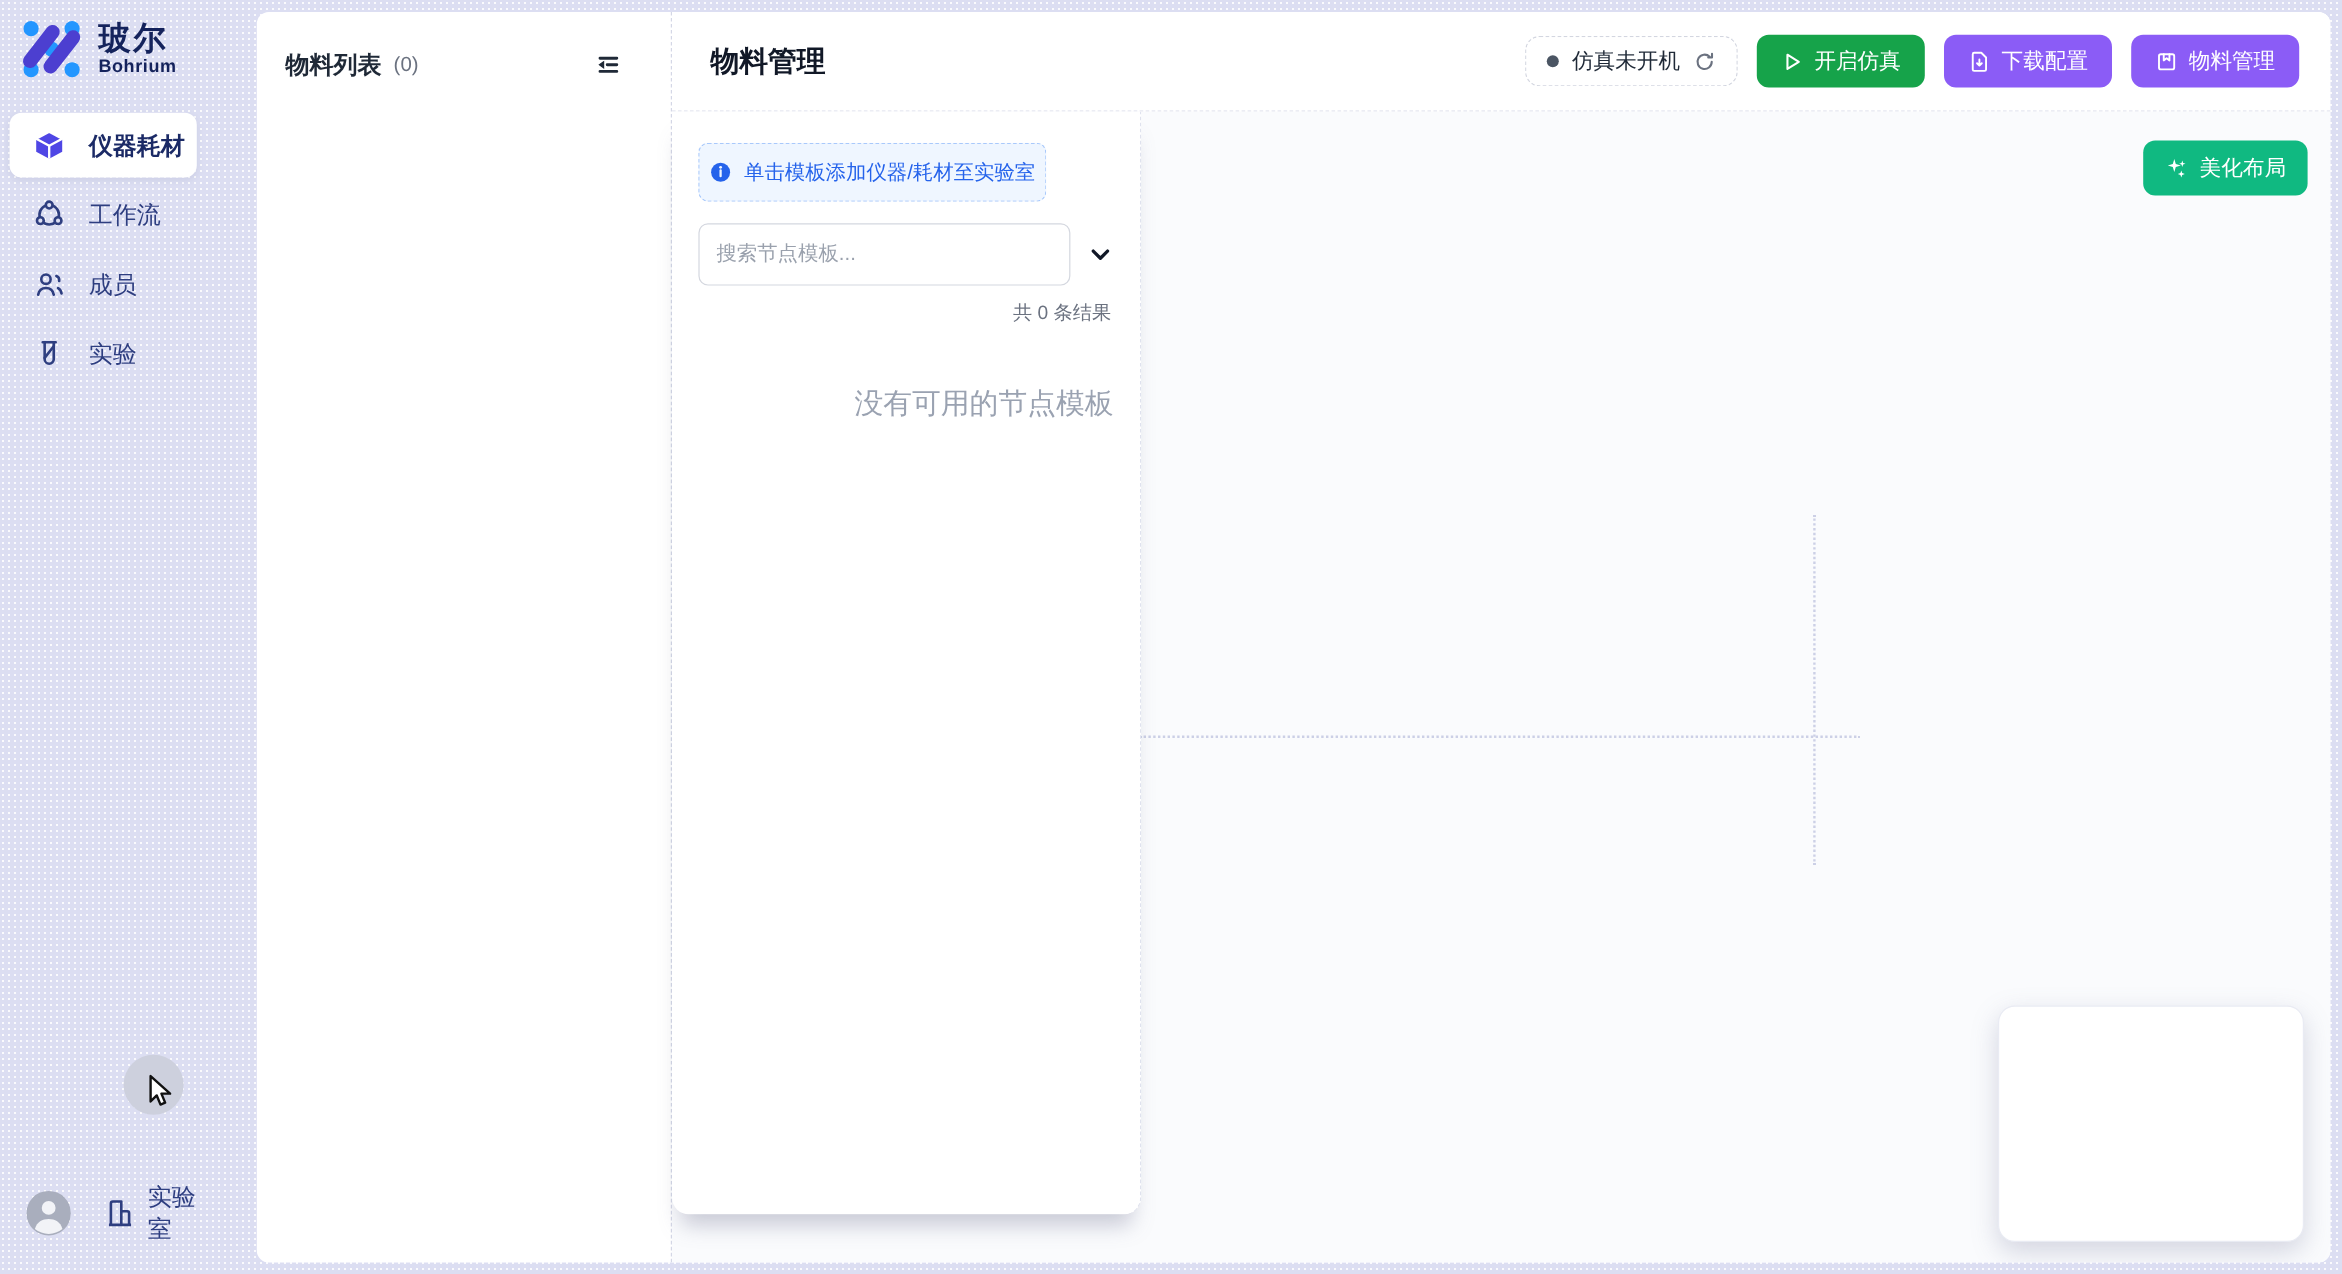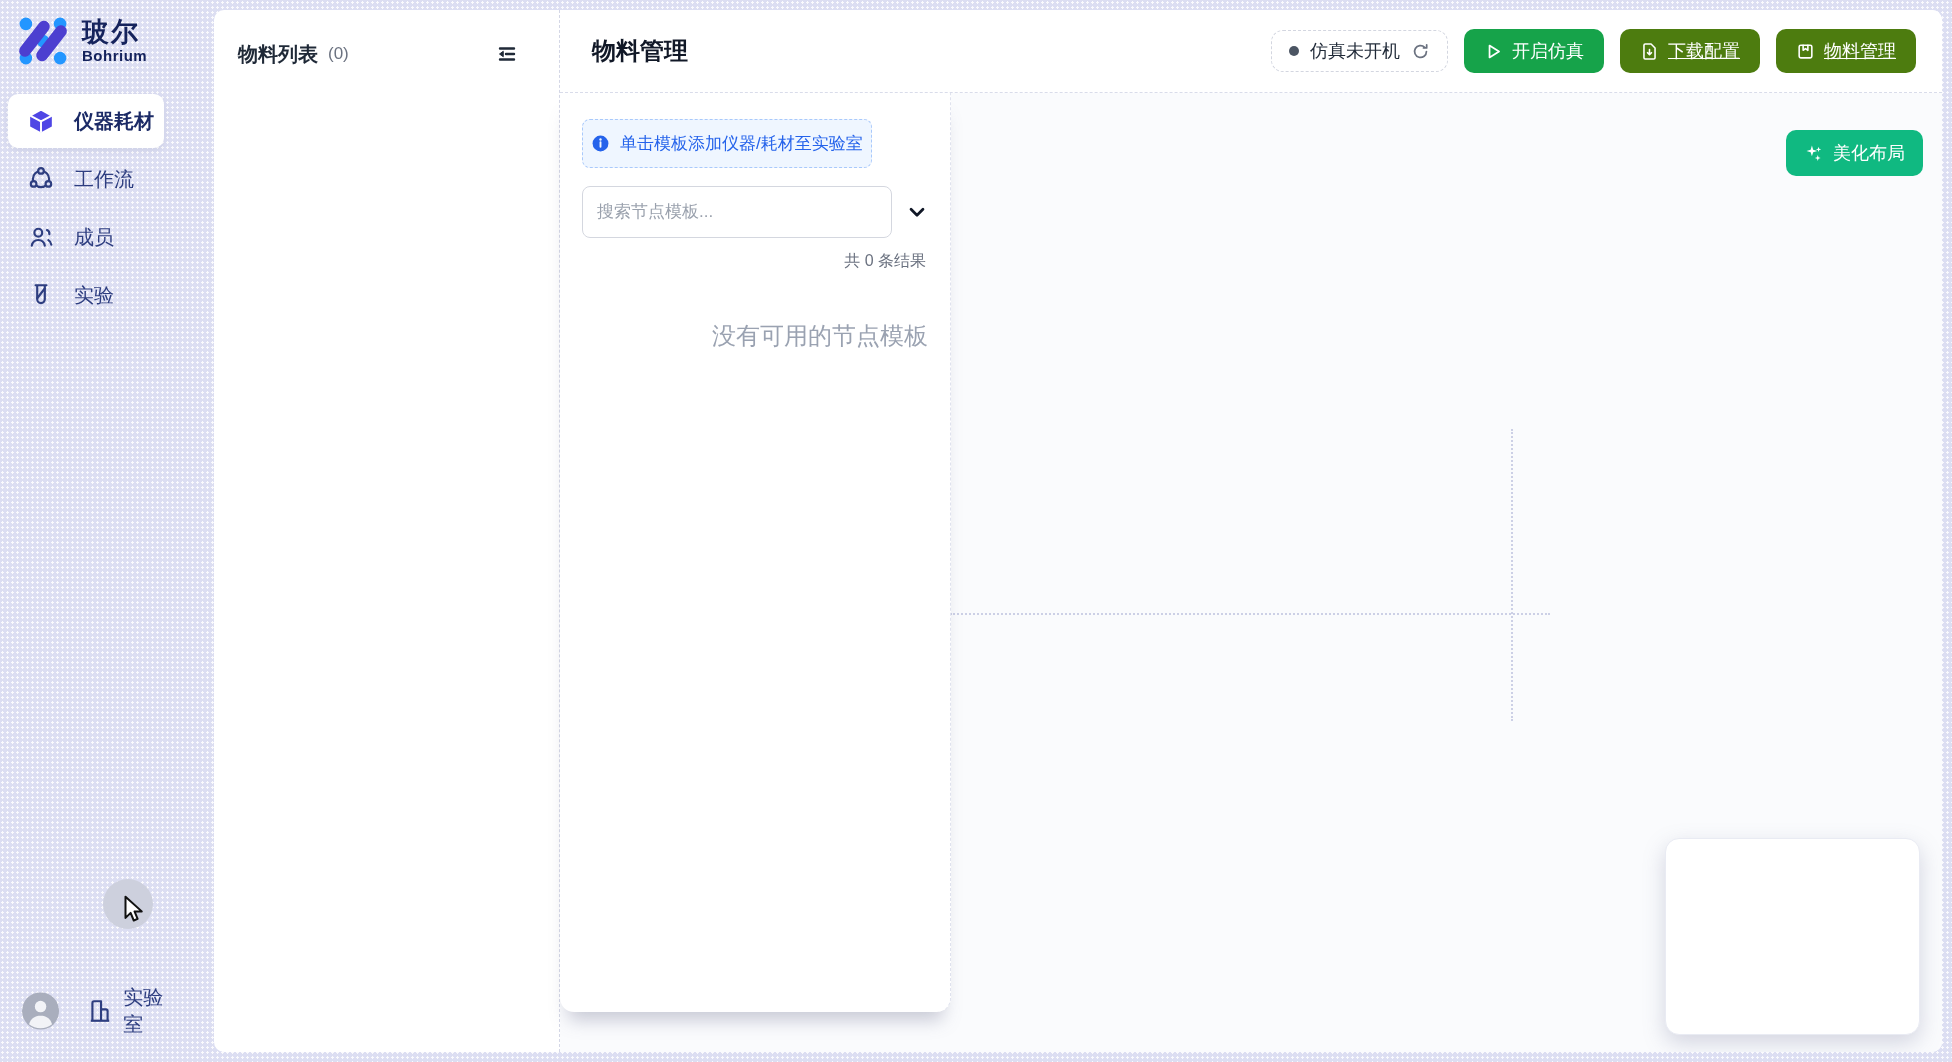--- a/index.html
+++ b/index.html
@@ -55,21 +55,21 @@
   .status-pill { display:flex; align-items:center; gap:11px; height:42px; padding:0 17px;
                  border:1px dashed #d3d6e0; border-radius:12px; background:#fff; }
   .status-dot { width:10px; height:10px; border-radius:50%; background:#4b5563; }
   .status-text { font-size:18px; color:#1f2937; }
   .refresh-btn { display:flex; color:#6b7280; cursor:pointer; }
 
   .btn { display:flex; align-items:center; gap:9px; height:44px; padding:0 20px;
          border:none; border-radius:10px; color:#fff; font-size:18px; font-weight:500;
          font-family:inherit; cursor:pointer; }
   .btn-green { background:#16a34a; }
-  .btn-blue  { background:#4d7c0f;text-decoration:underline; }
+  .btn-blue  { background:#8b5cf6; }
 
   
   .work-area { flex:1; position:relative; background:#fafbfd; min-height:0; }
 
   .template-panel { position:absolute; left:0; top:0; bottom:40px; width:391px; background:#fff;
                     border-right:1px dashed #dfe2ee; border-radius:0 0 14px 14px;
                     box-shadow:0 16px 18px -8px rgba(105,110,140,.35); padding:26px 22px 0 22px; }
   .hint-banner { display:inline-flex; align-items:center; gap:10px; padding:12px 8px;
                  background:#eff6ff; border:1px dashed #a9c9fb; border-radius:8px;
                  color:#2563eb; font-size:17px; cursor:pointer; }
@@ -82,21 +82,21 @@
   .empty-text { text-align:right; margin-top:48px; color:#9aa2b1; font-size:24px; }
 
   .guide-h { position:absolute; left:390px; top:520px; width:600px;
              border-top:2px dotted #ccd0e6; }
   .guide-v { position:absolute; left:951px; top:336px; height:292px;
              border-left:2px dotted #ccd0e6; }
 
   .beautify-btn { position:absolute; top:24px; right:19px; height:46px; display:flex;
                   align-items:center; gap:9px; padding:0 18px; background:#10b981; color:#fff;
                   border:none; border-radius:10px; font-size:18px; font-weight:500;
-                  font-family:inherit; cursor:pointer;margin-top:13px; }
+                  font-family:inherit; cursor:pointer; }
 
   .minimap { position:absolute; right:22px; bottom:17px; width:255px; height:197px;
              background:#fff; border:1px solid #e9ebf3; border-radius:14px;
              box-shadow:0 8px 22px rgba(110,115,150,.28); }
 
   .ic { display:block; }
 </style>
 </head>
 <body>
 

